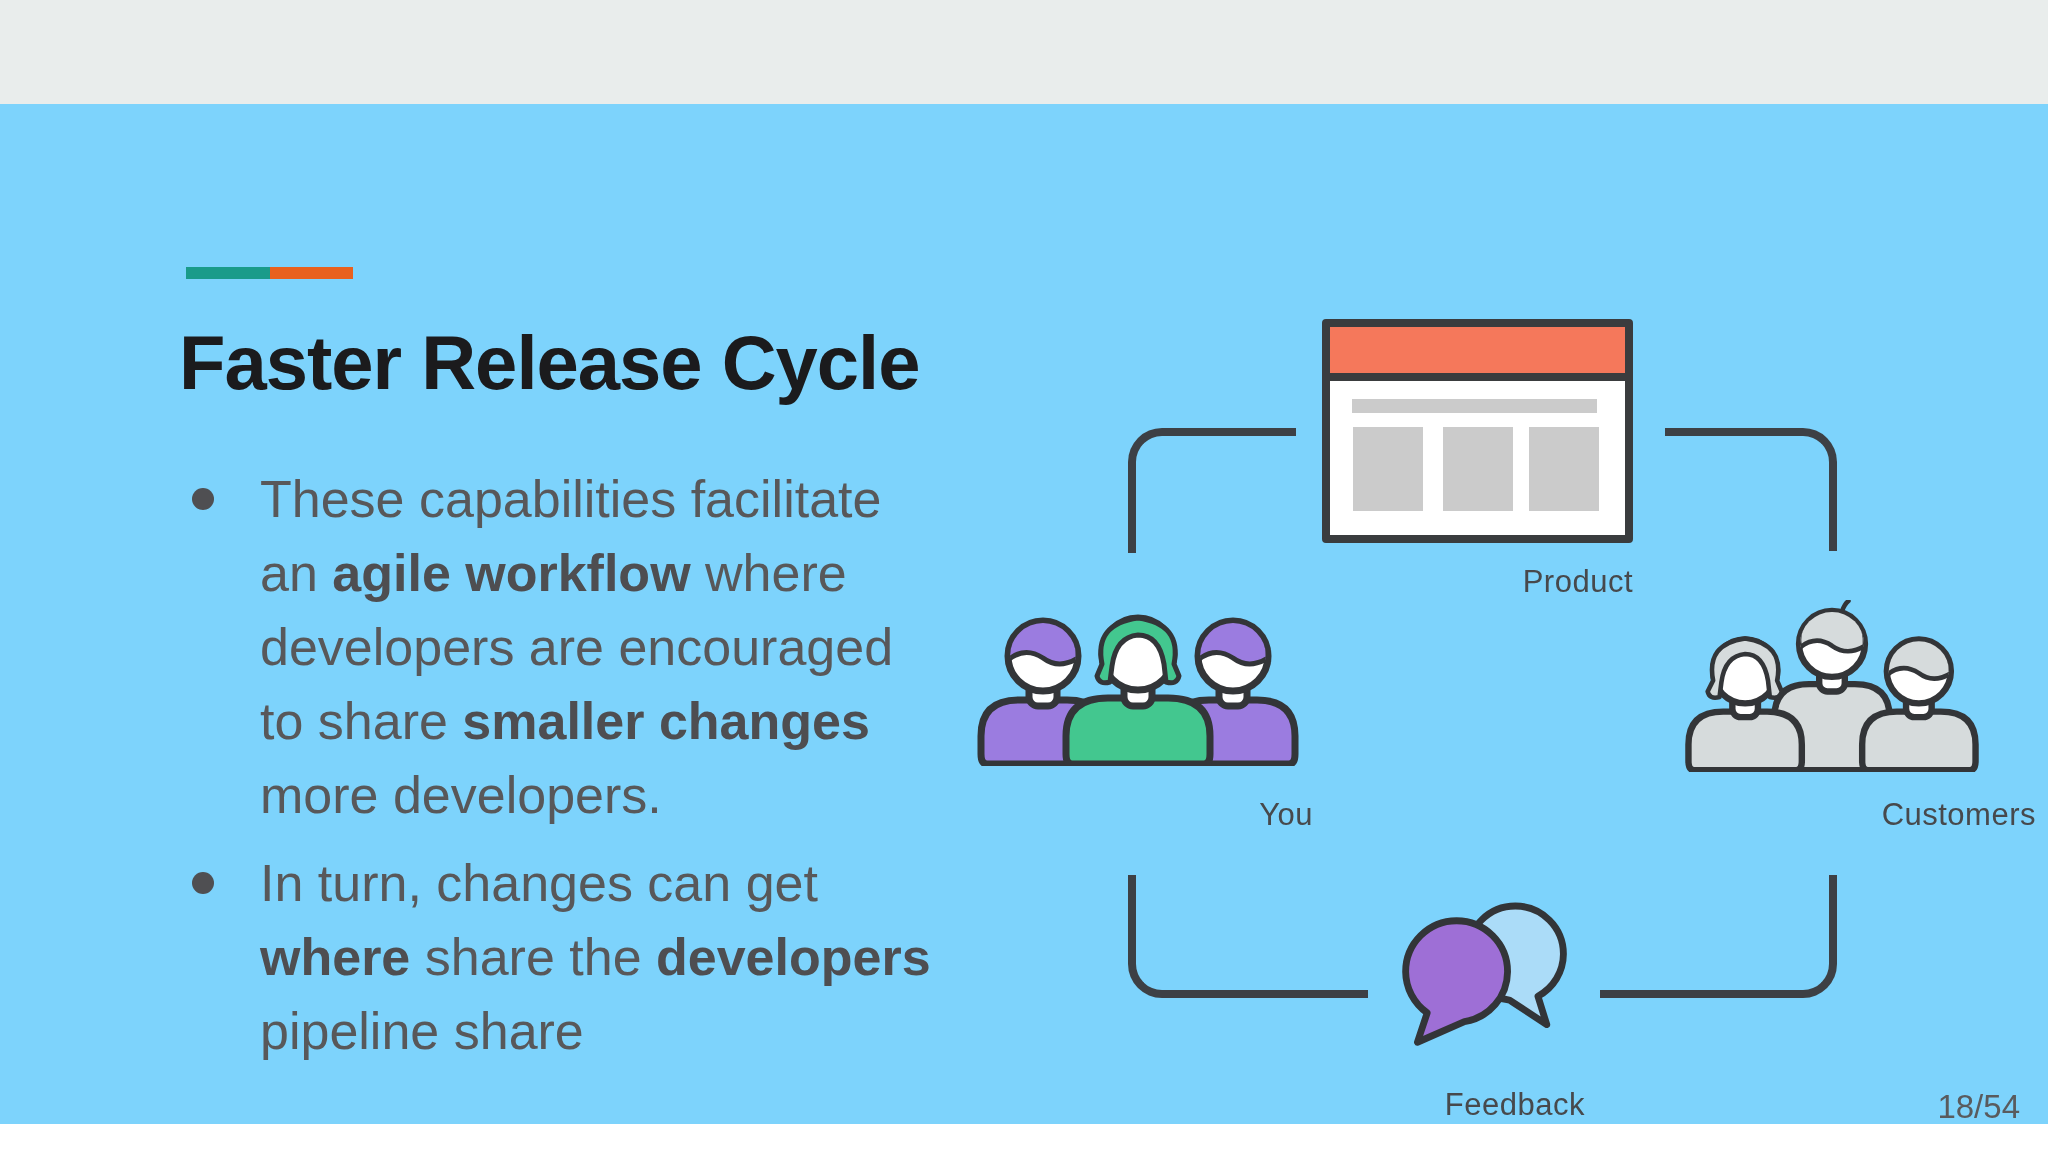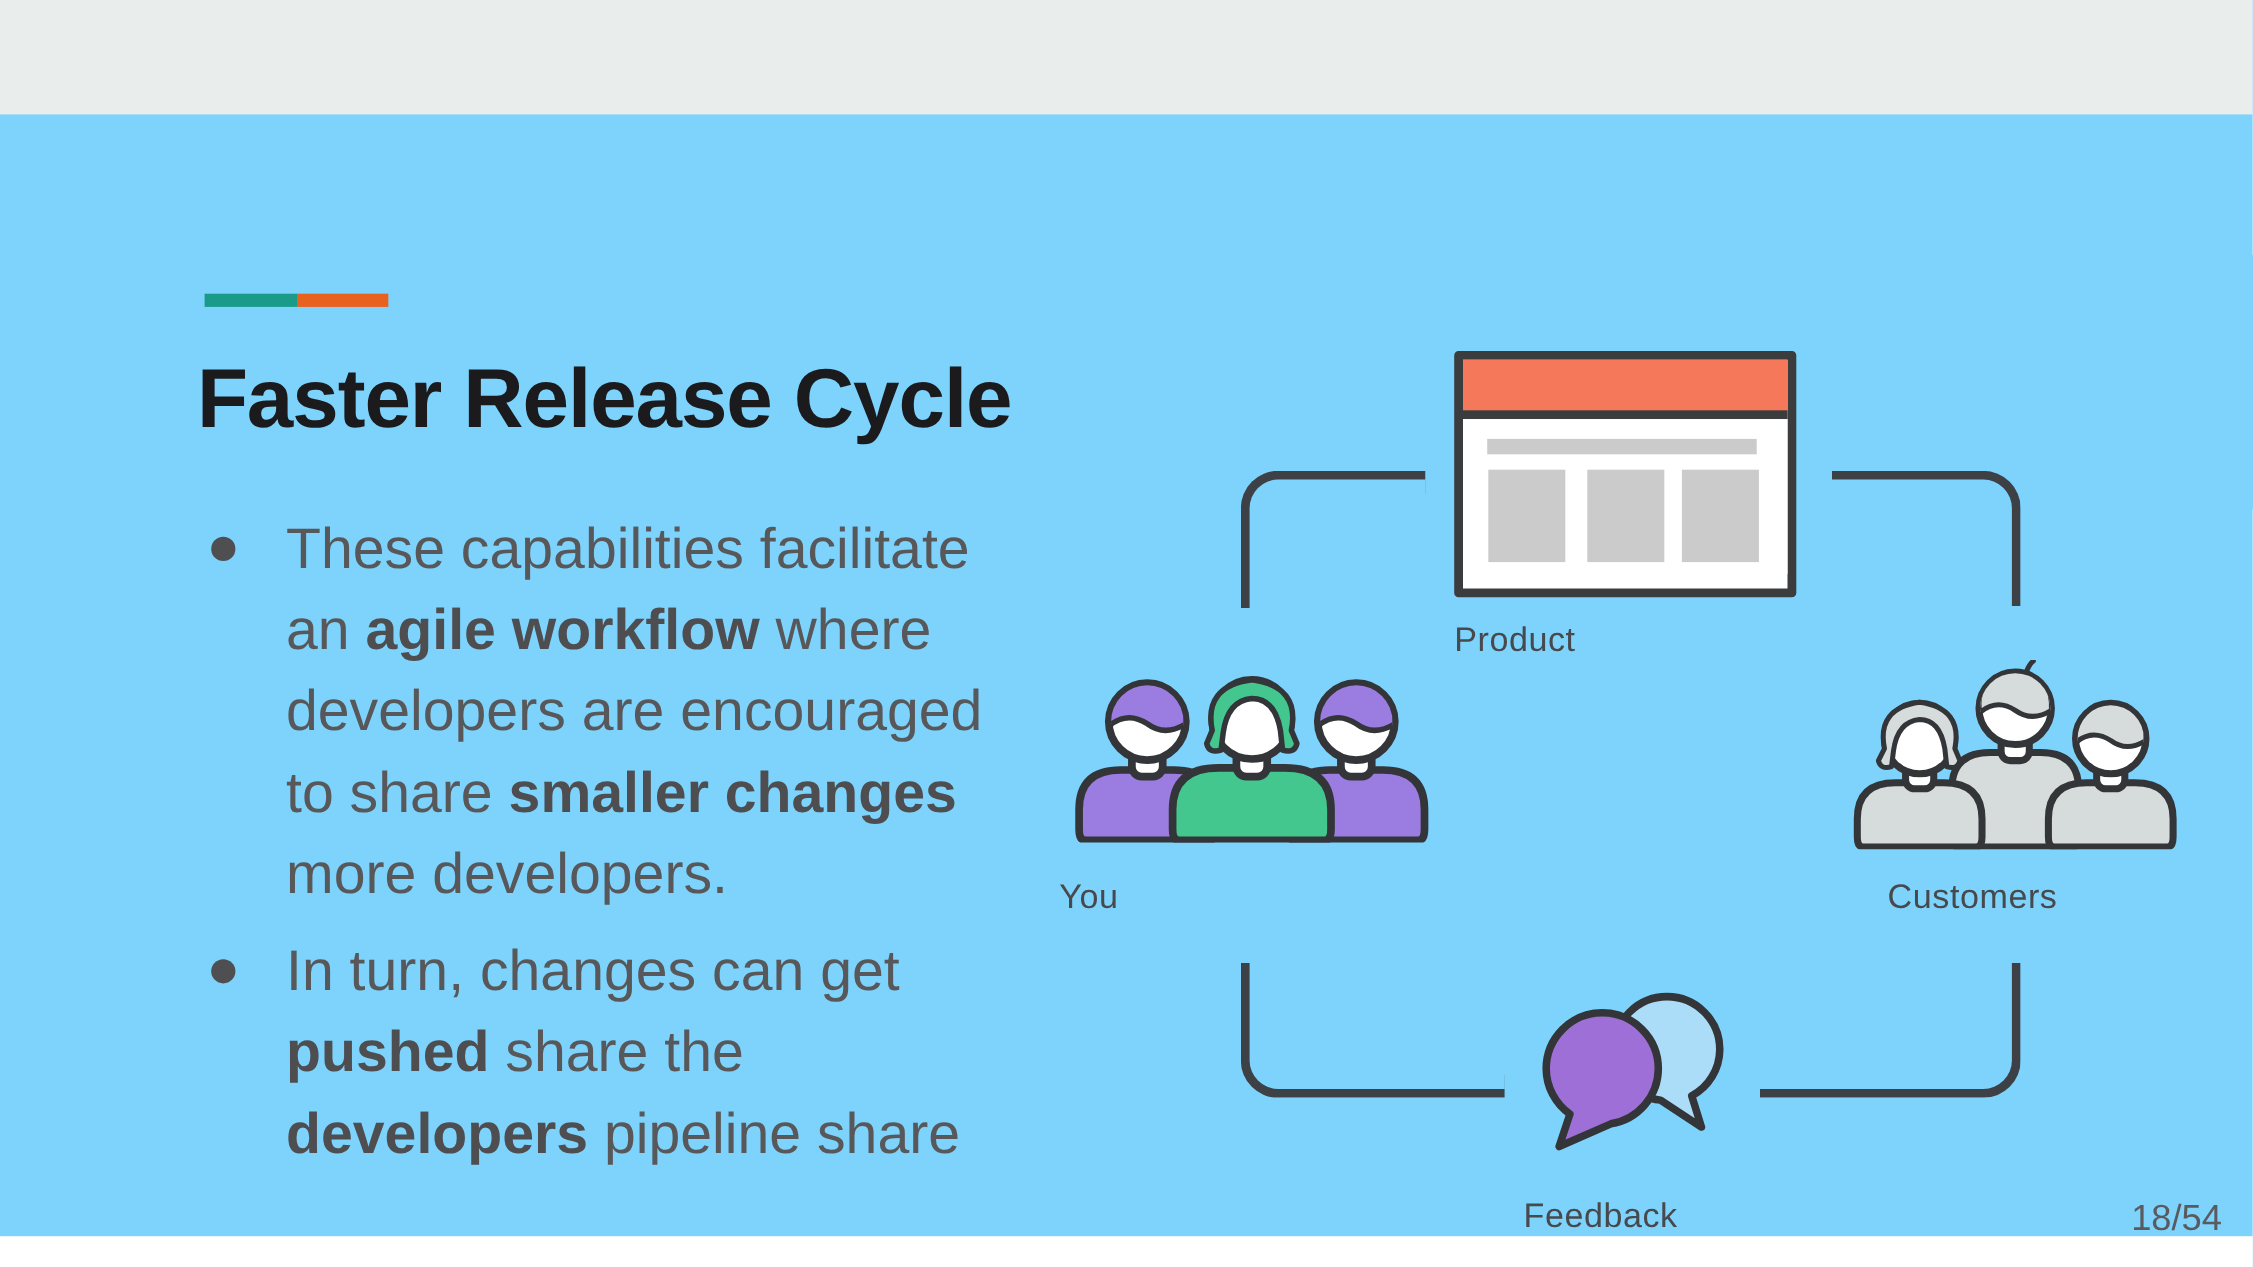--- a/index.html
+++ b/index.html
@@ -22,21 +22,21 @@
     flex:0 0 auto;width:22px;height:22px;border-radius:50%;
     background:var(--bullet-color,#4f4f52);margin:26px 0 0 2px;
   }
   .bullet-text{
     margin-left:46px;width:680px;font-size:52px;line-height:74px;
     color:var(--body-color,#58585a);
   }
   .bullet-text .bold{font-weight:bold;color:#4e4e51;margin-top:40px;}
   
   .node-label{
-    position:absolute;text-align:left;font-size:31px;letter-spacing:.5px;
+    position:absolute;text-align:right;font-size:31px;letter-spacing:.5px;
     color:var(--label-color,#47494c);
   }
   .connector{position:absolute;border:0 solid var(--connector,#3d4045);}
   .conn-tl{left:1128px;top:428px;width:160px;height:117px;border-left-width:8px;border-top-width:8px;border-top-left-radius:34px;}
   .conn-tr{left:1665px;top:428px;width:164px;height:115px;border-right-width:8px;border-top-width:8px;border-top-right-radius:34px;}
   .conn-bl{left:1128px;top:875px;width:232px;height:115px;border-left-width:8px;border-bottom-width:8px;border-bottom-left-radius:34px;}
   .conn-br{left:1600px;top:875px;width:229px;height:115px;border-right-width:8px;border-bottom-width:8px;border-bottom-right-radius:34px;}
   .product-box{
     position:absolute;left:1322px;top:319px;width:311px;height:224px;box-sizing:border-box;
     border:8px solid var(--icon-outline,#3a3c3e);border-radius:4px;background:#fff;
@@ -66,21 +66,21 @@
 
   <div class="title">Faster Release Cycle</div>
 
   <div class="bullets">
     <div class="bullet-row">
       <div class="bullet-dot"></div>
       <div class="bullet-text"><span>These capabilities facilitate an </span><span class="bold">agile workflow</span><span> where developers are encouraged to share </span><span class="bold">smaller changes</span><span> more developers.</span></div>
     </div>
     <div class="bullet-row">
       <div class="bullet-dot"></div>
-      <div class="bullet-text"><span>In turn, changes can get </span><span class="bold">pushed</span><span> share the </span><span class="bold">developers</span><span> pipeline share</span></div>
+      <div class="bullet-text"><span>In turn, changes can get </span><span class="bold">where</span><span> share the </span><span class="bold">developers</span><span> pipeline share</span></div>
     </div>
   </div>
 
   <div class="connector conn-tl"></div>
   <div class="connector conn-tr"></div>
   <div class="connector conn-bl"></div>
   <div class="connector conn-br"></div>
 
   <div class="product-box">
     <div class="product-header"></div>

